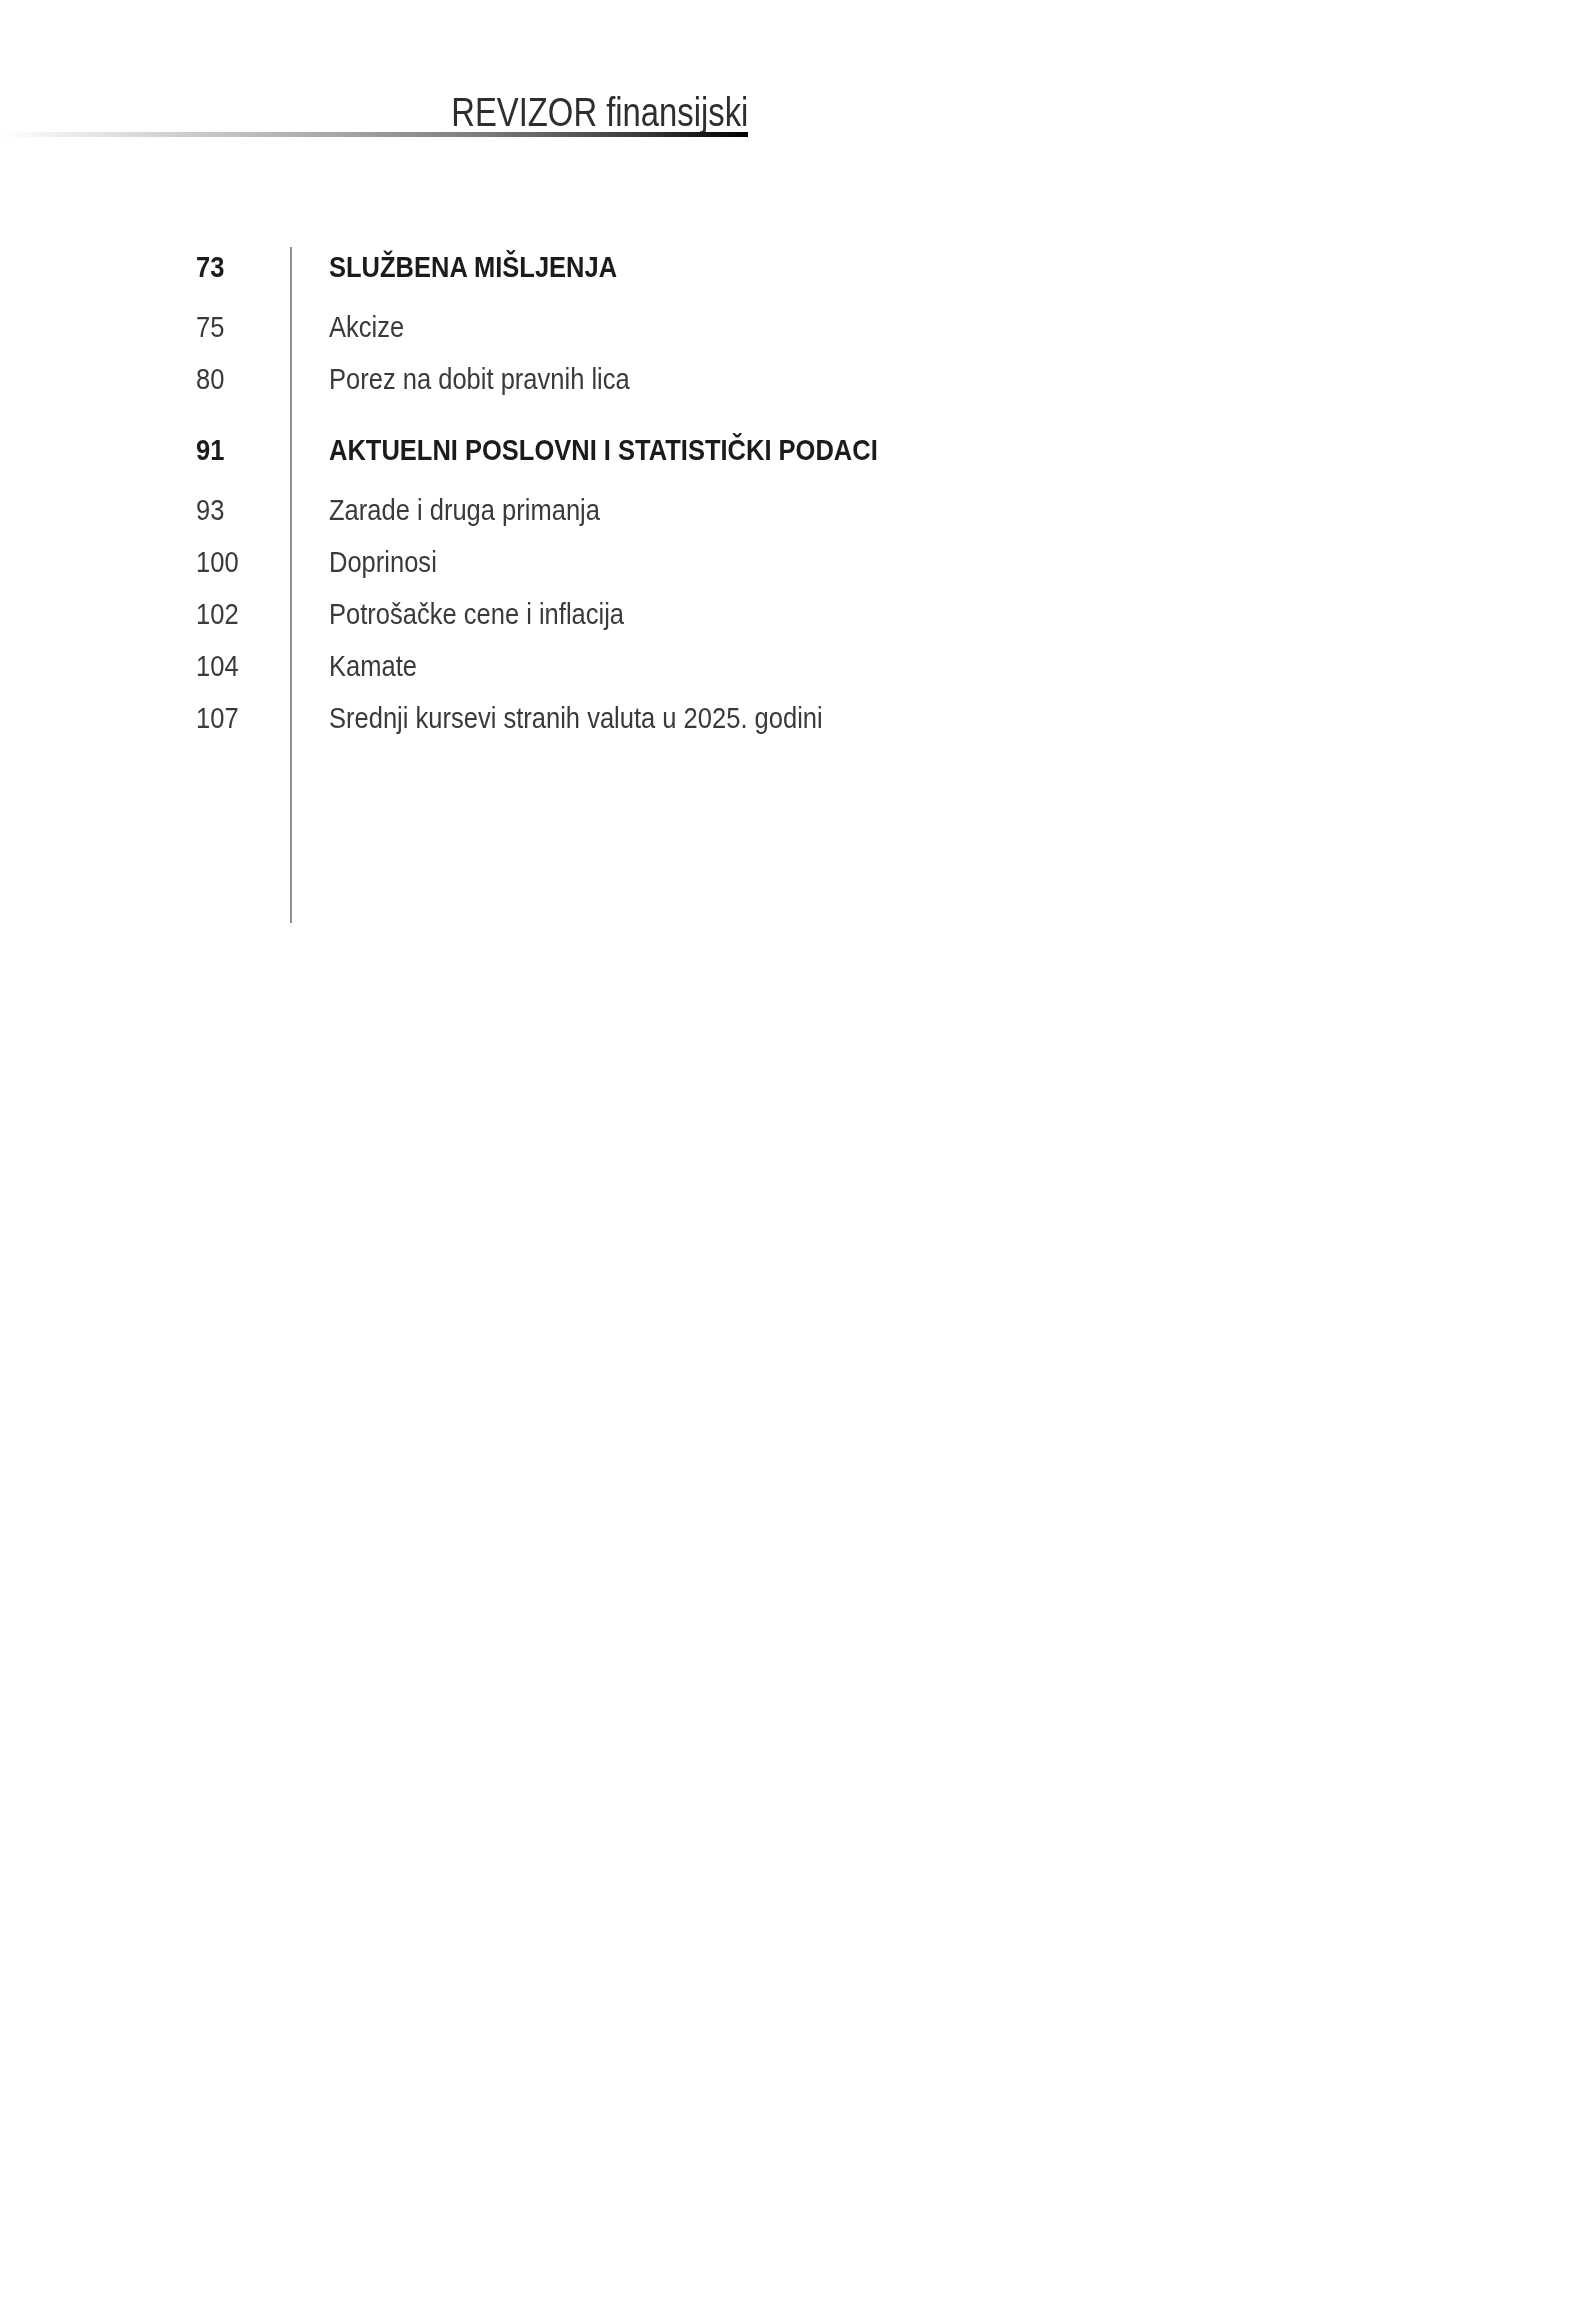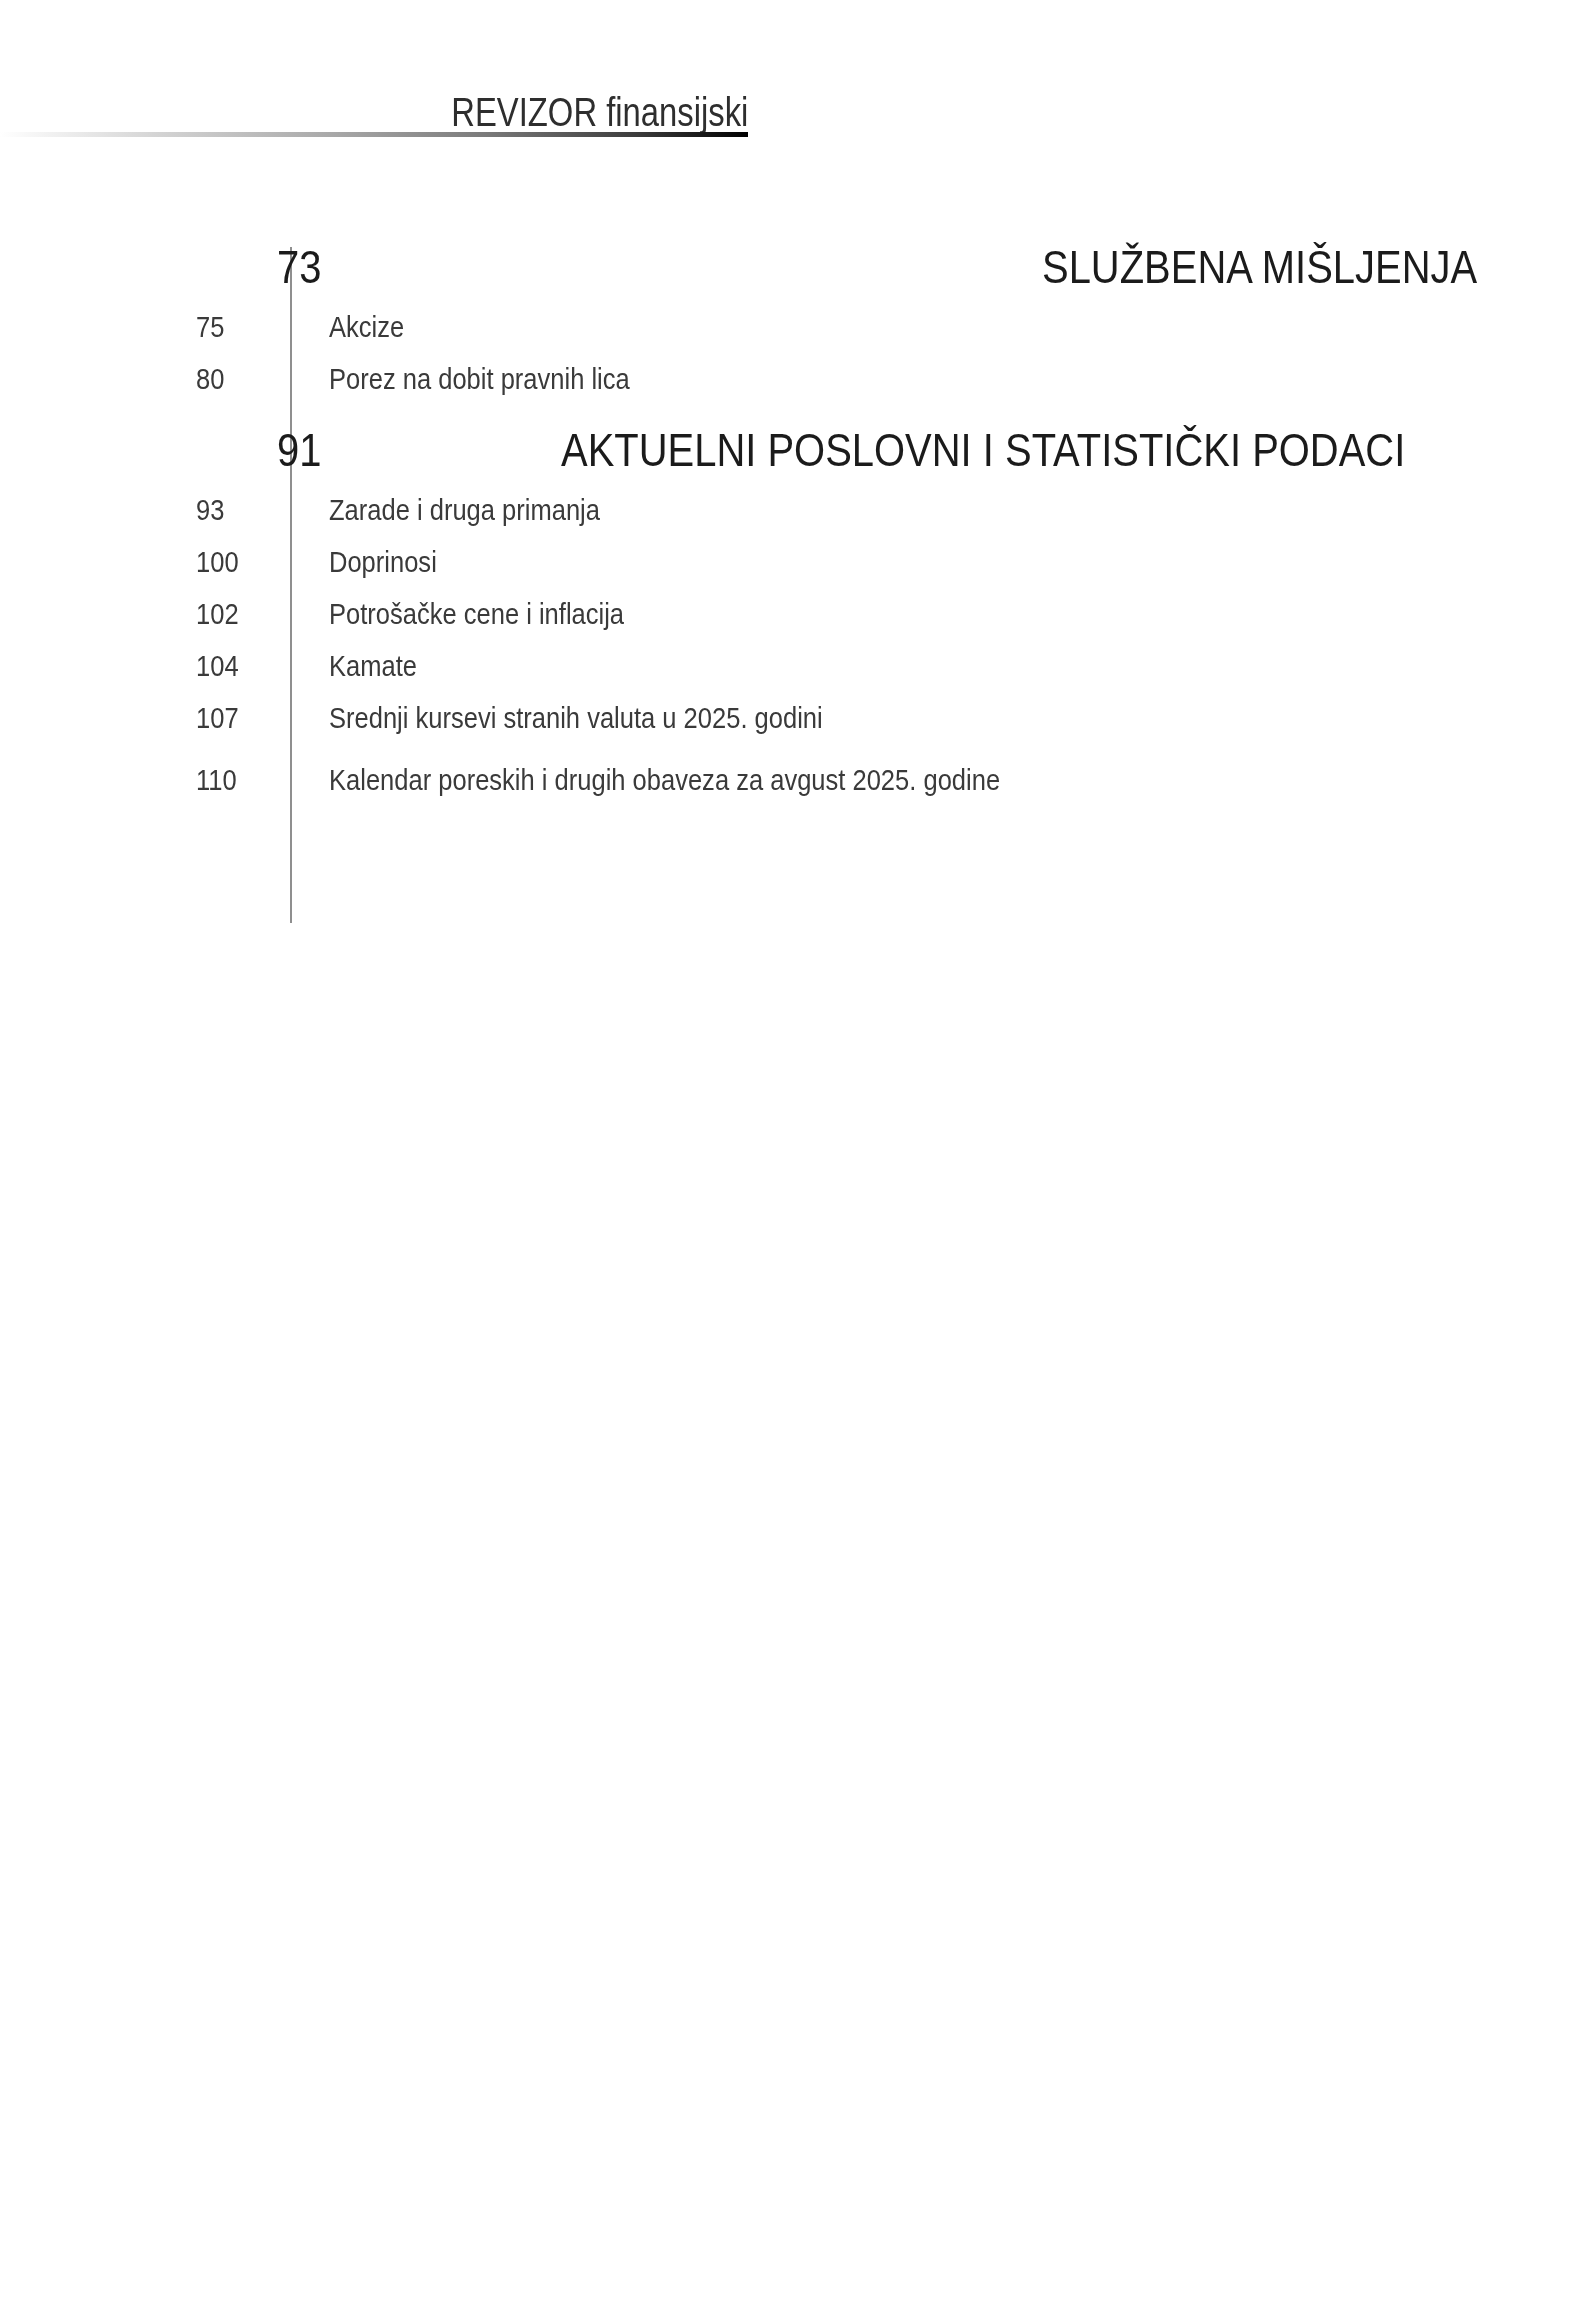--- a/index.html
+++ b/index.html
@@ -68,25 +68,24 @@
     align-items:baseline;
   }
   .toc-row .cell{overflow:visible;white-space:nowrap;}
   .toc-row .squeeze{
     display:inline-block;
     transform:scaleX(0.88);
     transform-origin:left center;
     white-space:nowrap;
   }
   .row-heading{
-    font-size:47px;
-    font-weight:400;
+    font-size:30px;
+    font-weight:700;
     line-height:69px;
     color:var(--heading-text);
-    text-align:right;
   }
   .row-heading .squeeze{transform:scaleX(0.85);}
   .row-item{
     font-size:29px;
     font-weight:400;
     line-height:52px;
     color:var(--item-text);
   }
 </style>
 </head>
@@ -138,21 +137,17 @@
         <div class="toc-row row-item">
           <div class="cell"><span class="squeeze">104</span></div>
           <div class="cell"><span class="squeeze">Kamate</span></div>
         </div>
         <div class="toc-row row-item">
           <div class="cell"><span class="squeeze">107</span></div>
           <div class="cell"><span class="squeeze">Srednji kursevi stranih valuta u 2025. godini</span></div>
         </div>
       </section>
       <section class="toc-section">
-        <div class="toc-row row-item">
-          <div class="cell"><span class="squeeze">110</span></div>
-          <div class="cell"><span class="squeeze">Kalendar poreskih i drugih obaveza za avgust 2025. godine</span></div>
-        </div>
       </section>
     </main>
 
 </div>
 
 
 </body></html>

